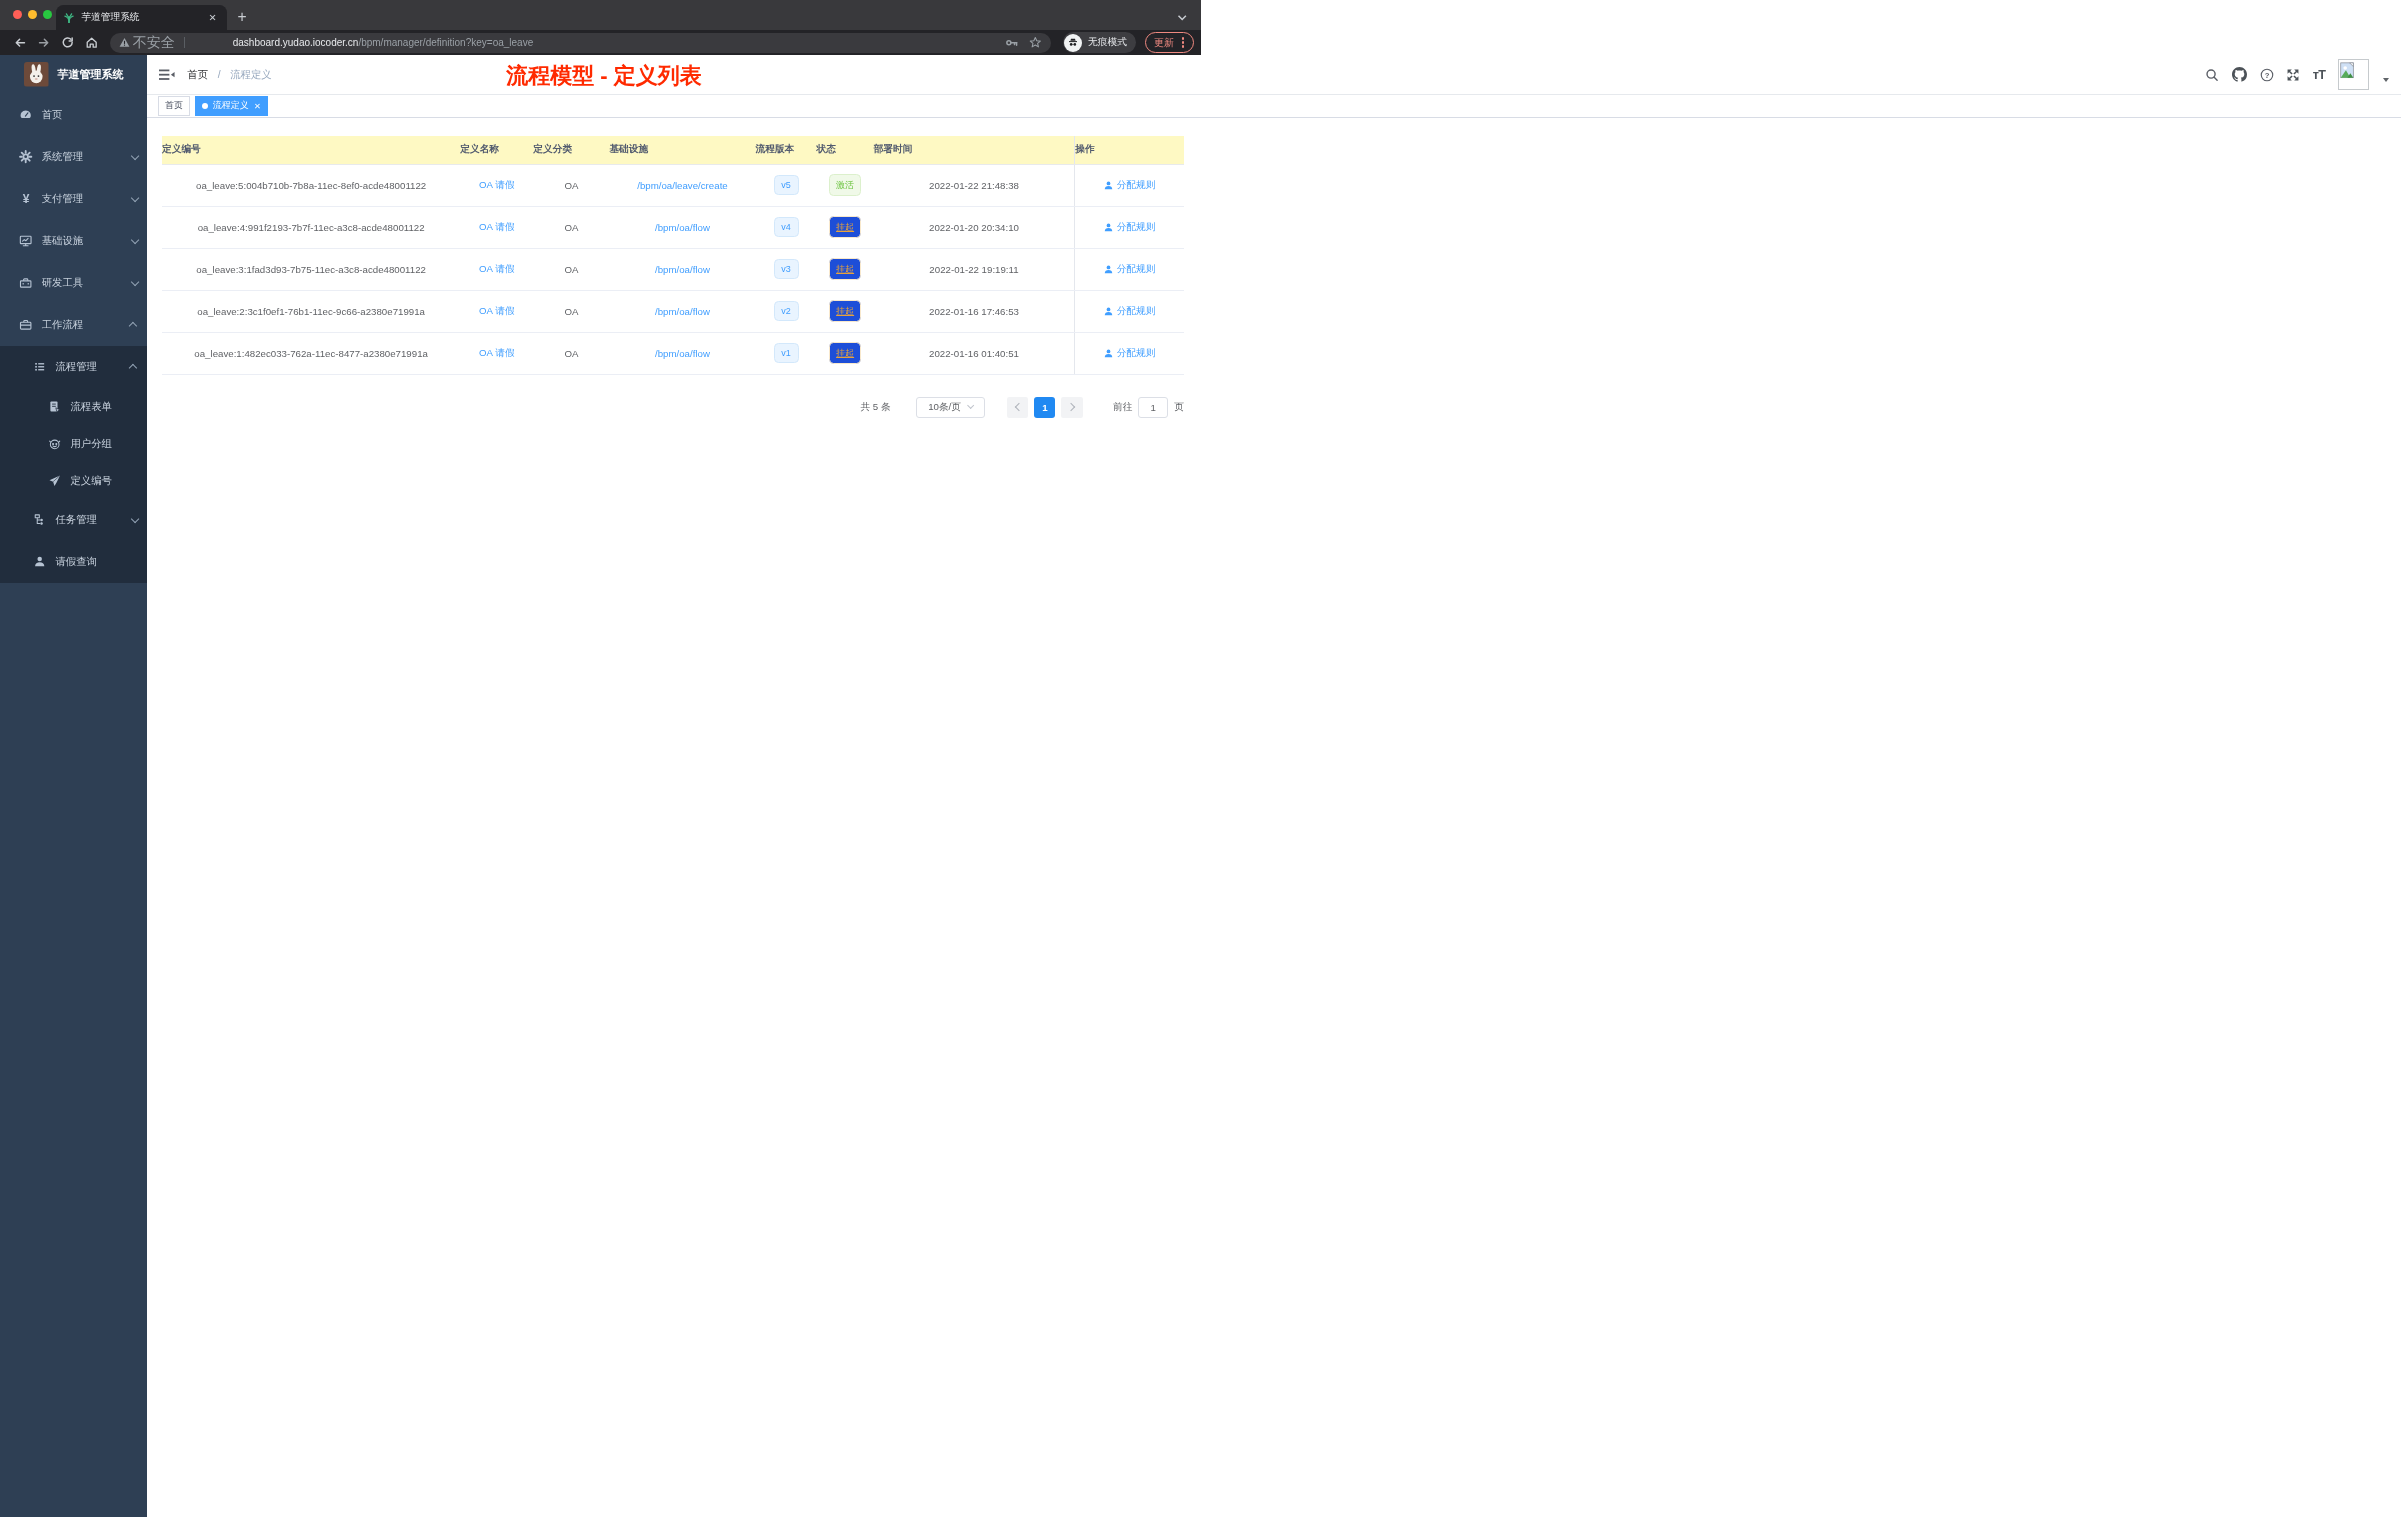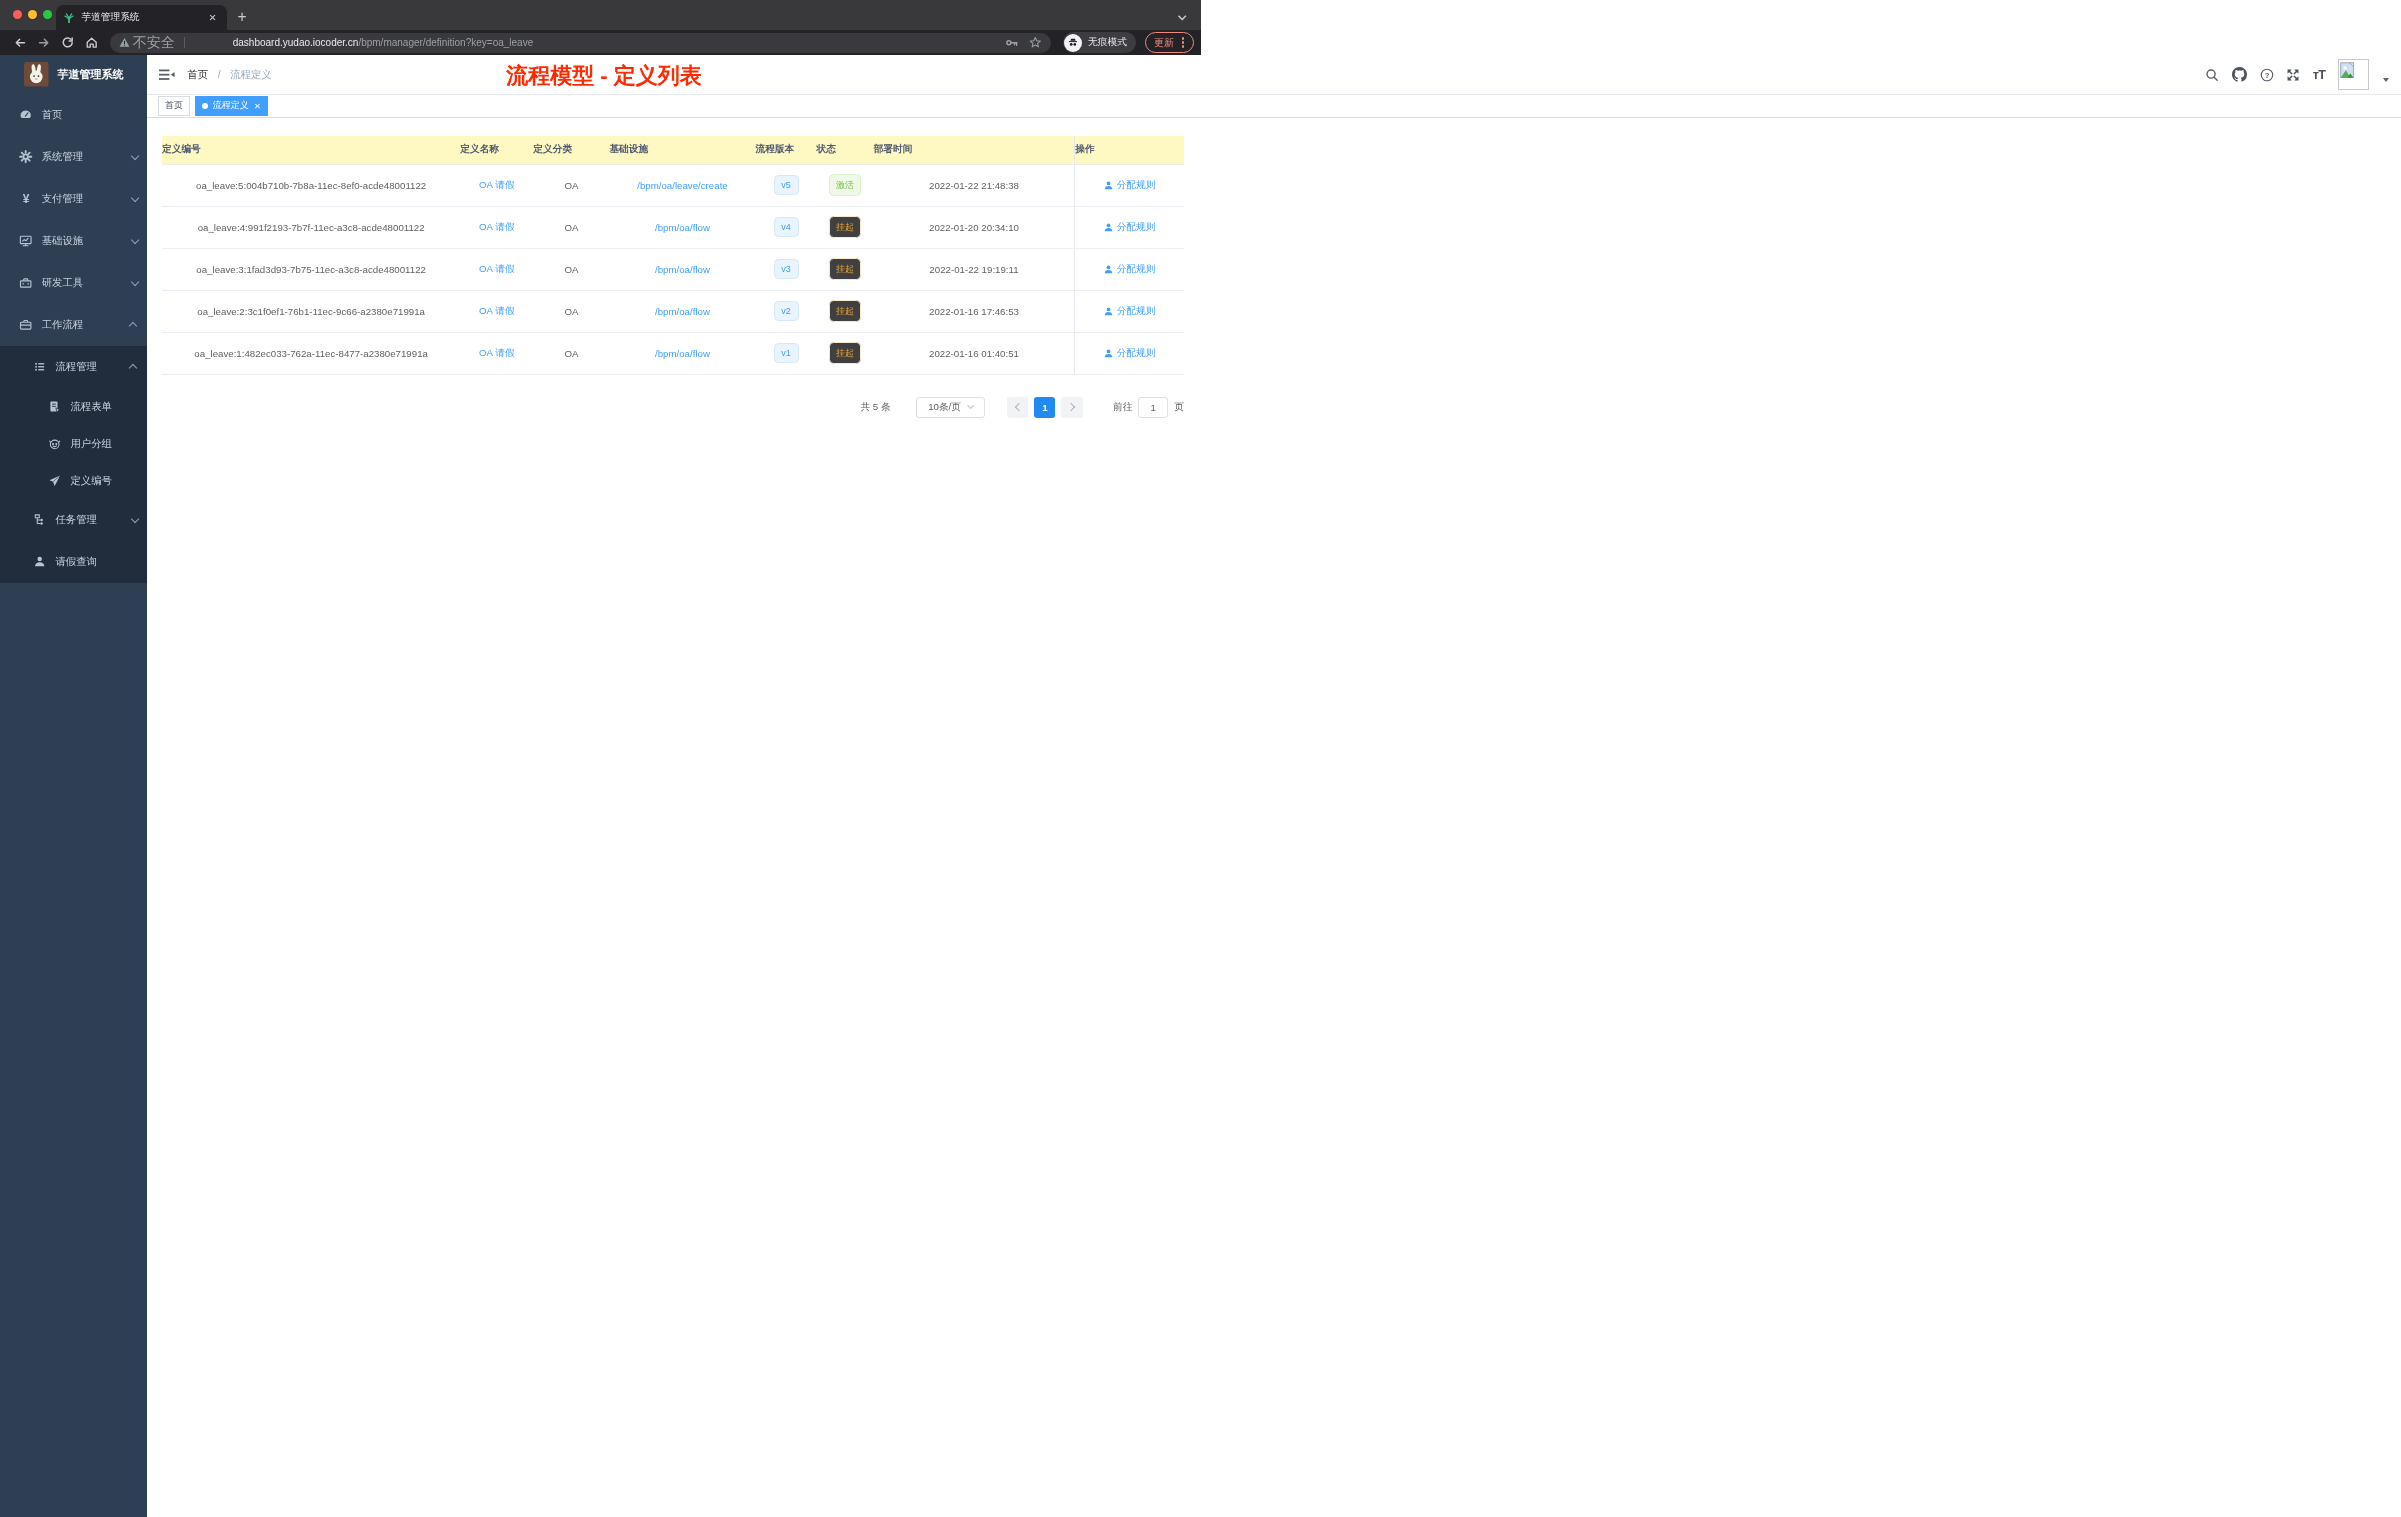--- a/index.html
+++ b/index.html
@@ -81,21 +81,21 @@
   col.c4{width:61px} col.c5{width:57px} col.c6{width:201px} col.c7{width:109px}
   thead th { height:28px; background:#fef9c3; color:#515a6e; font-weight:bold; text-align:left;
     border-bottom:0.7px solid #e8eaec; }
   tbody td { height:42px; text-align:center; color:#606266; border-bottom:0.7px solid #ebeef5; background:#fff; }
   td.op, th.op { border-left:0.7px solid #e4e7ed; }
   a.lnk { color:#409eff; text-decoration:none; }
   .ver { display:inline-block; padding:3.7px 6.7px; font-size:9px; color:#409eff; background:#e9f4ff;
     border:0.7px solid #d3e8fb; border-radius:4.5px; }
   .stb { display:inline-block; padding:3.7px 6px; font-size:9px; border-radius:4.5px; }
   .stb.success { color:#67c23a; background:#f0f9e8; border:0.7px solid #dcf0cc; }
-  .stb.warning { color:#e6a23c; background:#404040; border:0.7px solid #f8e8cc; }
+  .stb.warning { color:#e6a23c; background:#1d4ed8; border:0.7px solid #f8e8cc;text-decoration:underline; }
   .act { color:#409eff; display:inline-flex; align-items:center; gap:3.7px; }
 
   
   .pager { width:1022px; margin-top:22px; display:flex; align-items:center; justify-content:flex-end;
     font-size:9.7px; color:#606266; }
   .total { margin-right:25px; }
   .sizesel { width:69px; height:21px; border:0.7px solid #dcdfe6; border-radius:3px; display:flex;
     align-items:center; justify-content:center; gap:6px; color:#606266; margin-right:19.3px; }
   .sizesel .sc { width:5.2px; height:5.2px; border-right:1px solid #c0c4cc; border-bottom:1px solid #c0c4cc;
     transform:rotate(45deg) translateY(-1.5px); }

